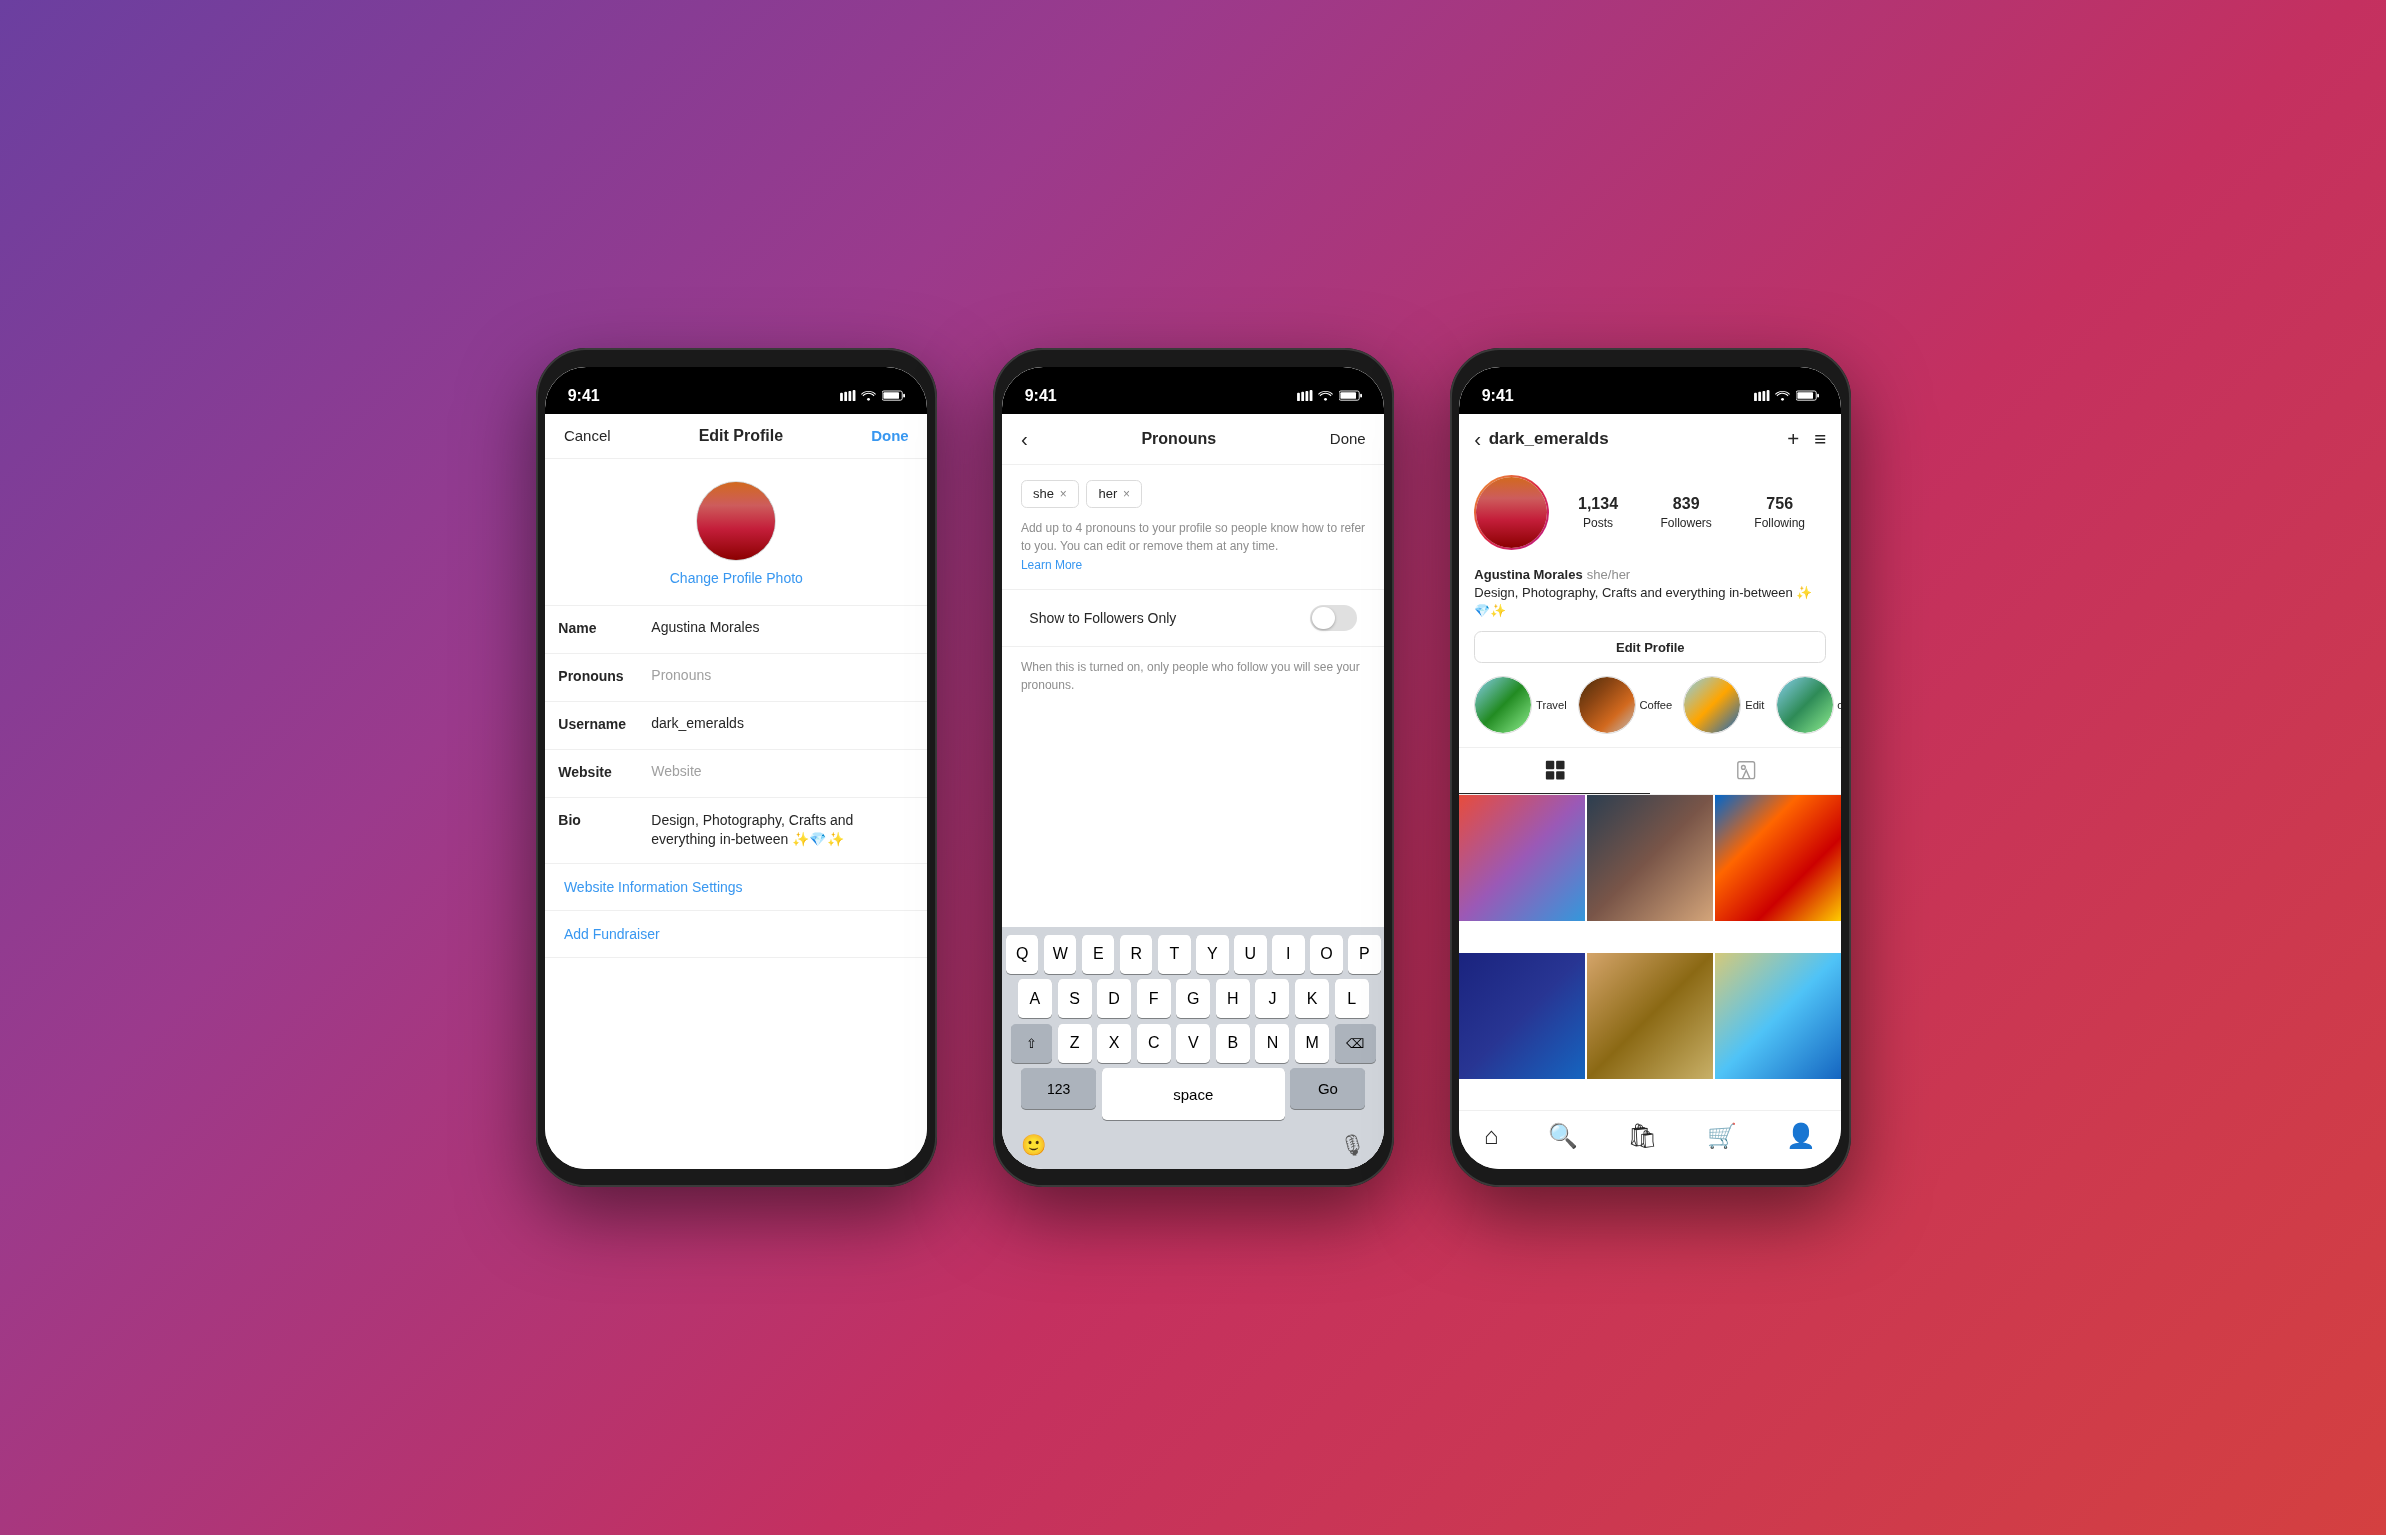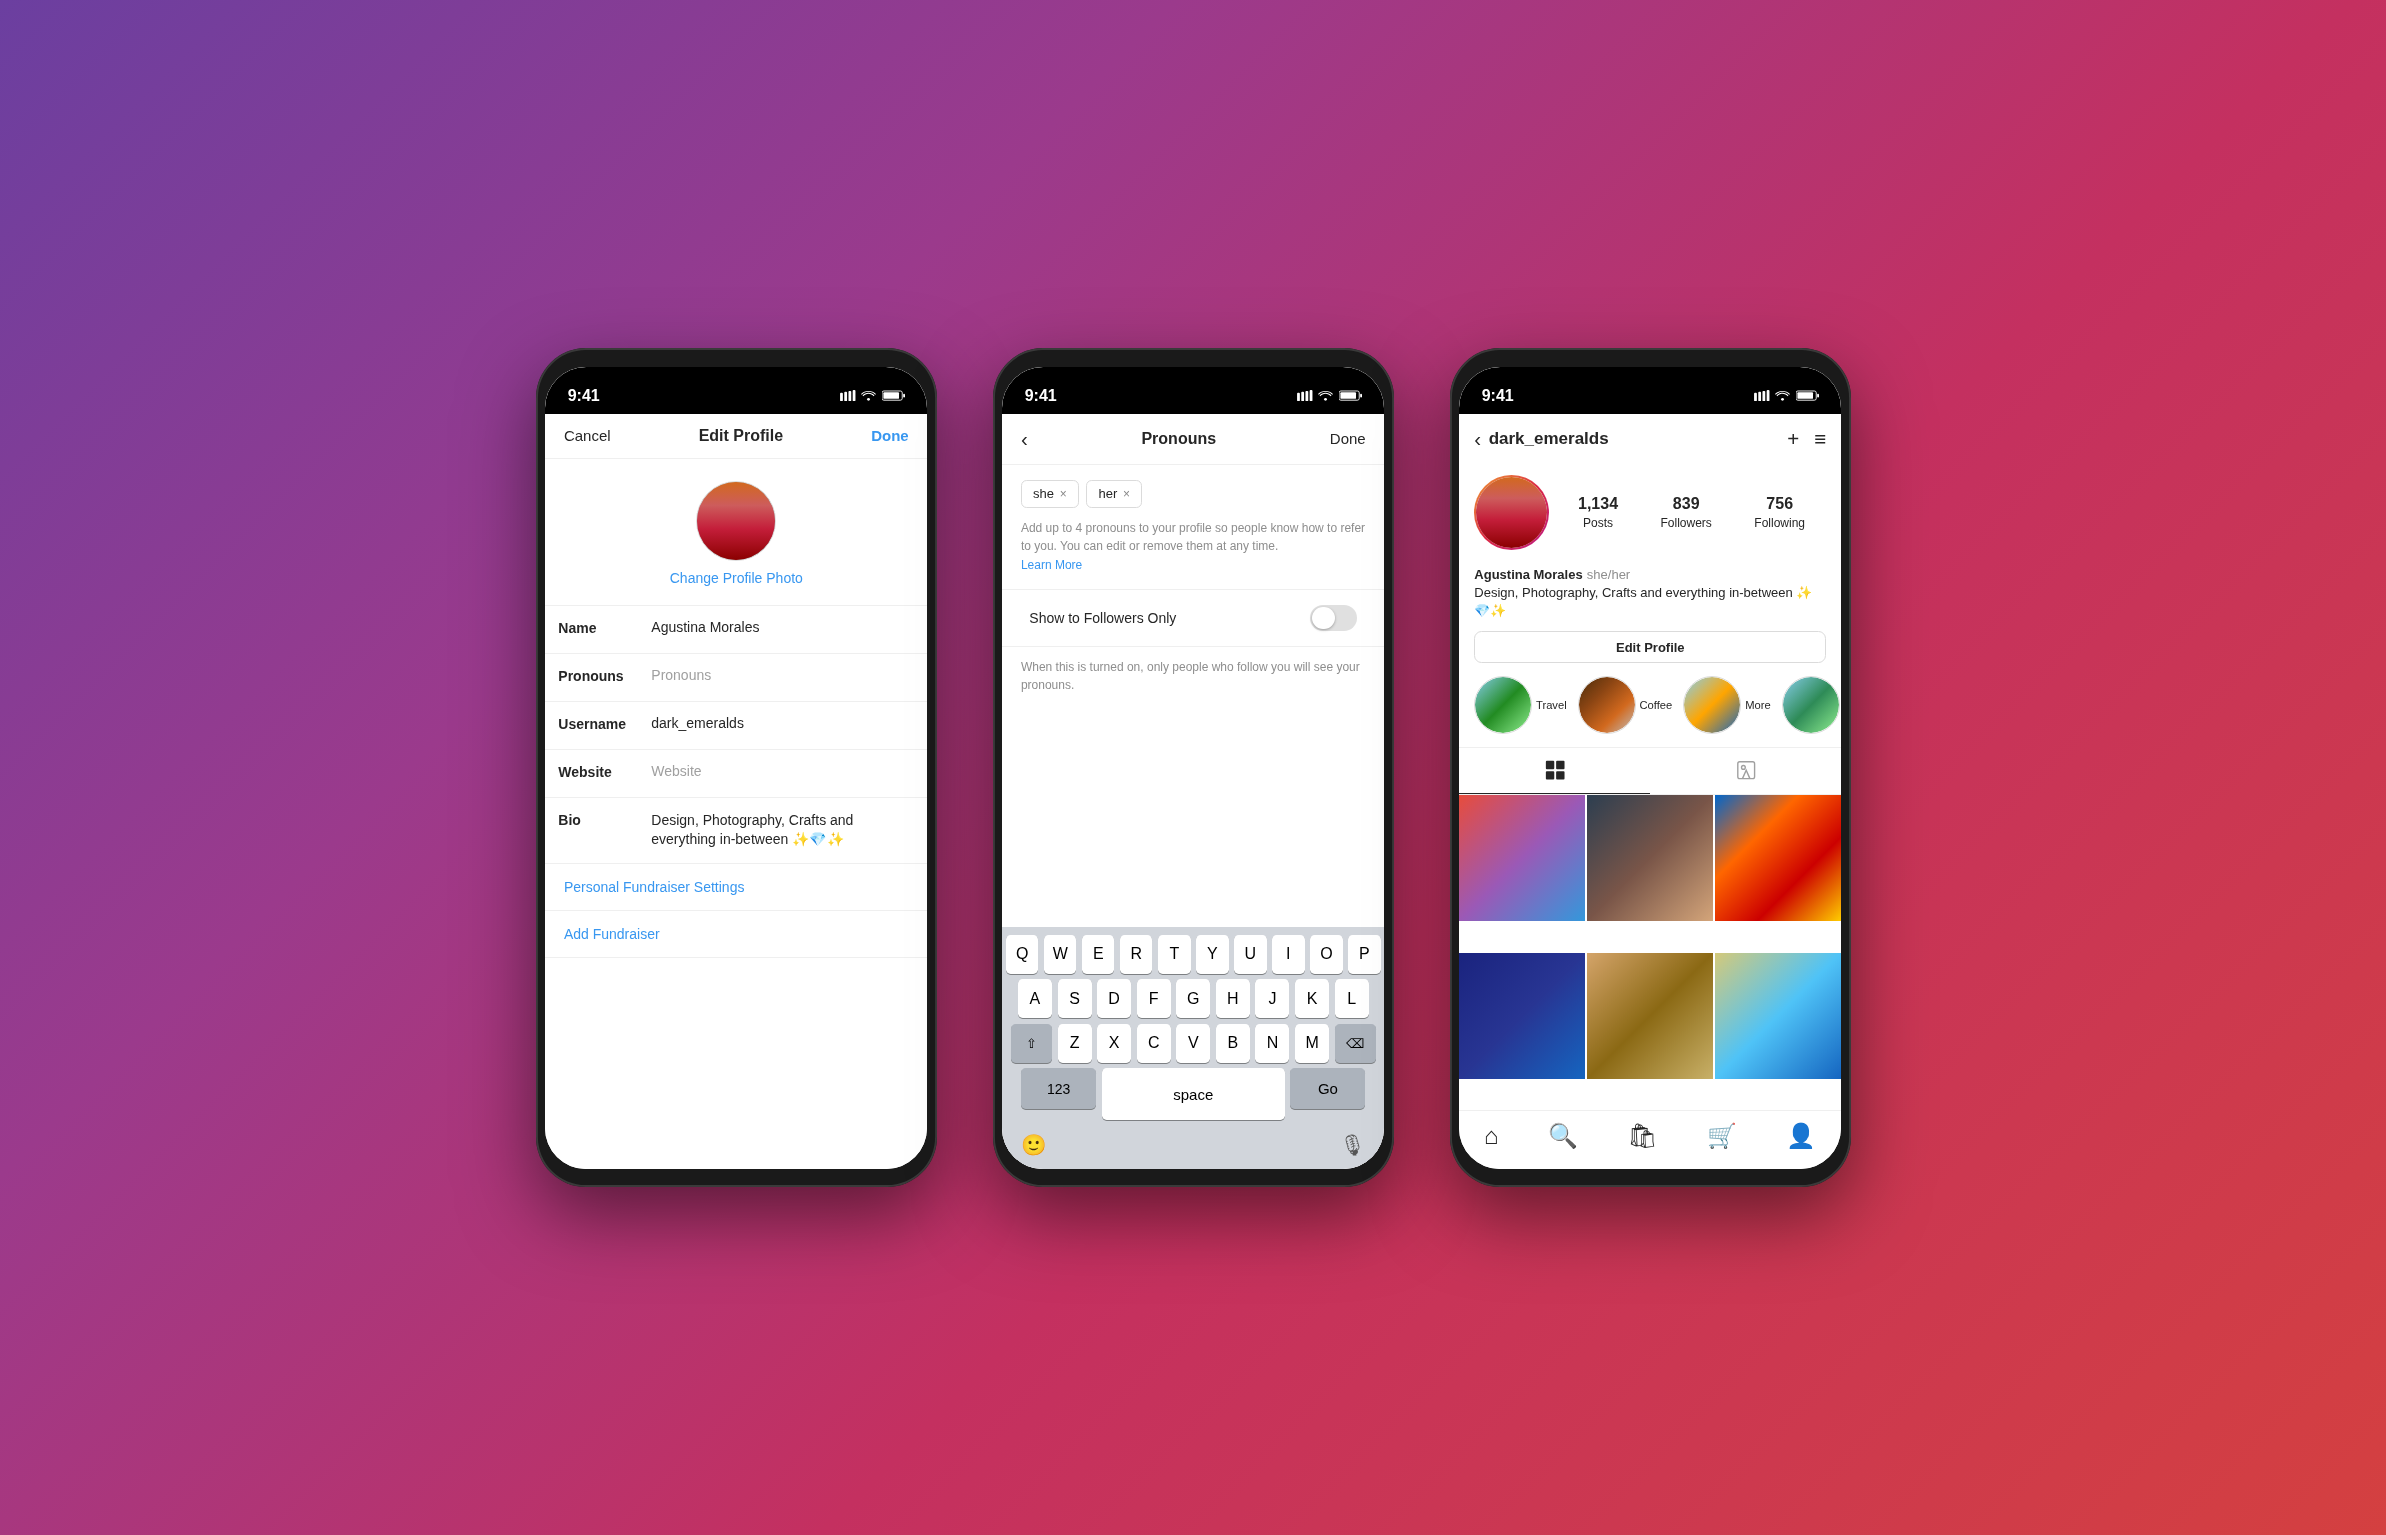--- a/index.html
+++ b/index.html
@@ -508,21 +508,21 @@
           <span class="field-value">dark_emeralds</span>
         </div>
         <div class="field-row">
           <span class="field-label">Website</span>
           <span class="field-placeholder">Website</span>
         </div>
         <div class="field-row">
           <span class="field-label">Bio</span>
           <span class="field-value field-bio">Design, Photography, Crafts and everything in-between ✨💎✨</span>
         </div>
-        <a class="settings-link">Personal Fundraiser Settings</a>
+        <a class="settings-link">Website Information Settings</a>
         <a class="settings-link">Add Fundraiser</a>
       </div>
     </div>
   </div>
 </div>
 
 <div class="phone">
   <div class="phone-screen">
     <div class="notch-area">
       <div class="notch"></div>
@@ -700,21 +700,21 @@
         <div class="highlight-item">
           <div class="highlight-circle">
               <div class="highlight-img hl-coffee"></div>
             </div>
           <span class="highlight-label">Coffee</span>
         </div>
         <div class="highlight-item">
           <div class="highlight-circle">
               <div class="highlight-img hl-hikes"></div>
             </div>
-          <span class="highlight-label">More</span>
+          <span class="highlight-label">Edit</span>
         </div>
         <div class="highlight-item">
           <div class="highlight-circle">
               <div class="highlight-img hl-omv"></div>
             </div>
           <span class="highlight-label">omv</span>
         </div>
         <div class="highlight-item">
           <div class="highlight-circle">
               <div class="highlight-img hl-more"></div>

